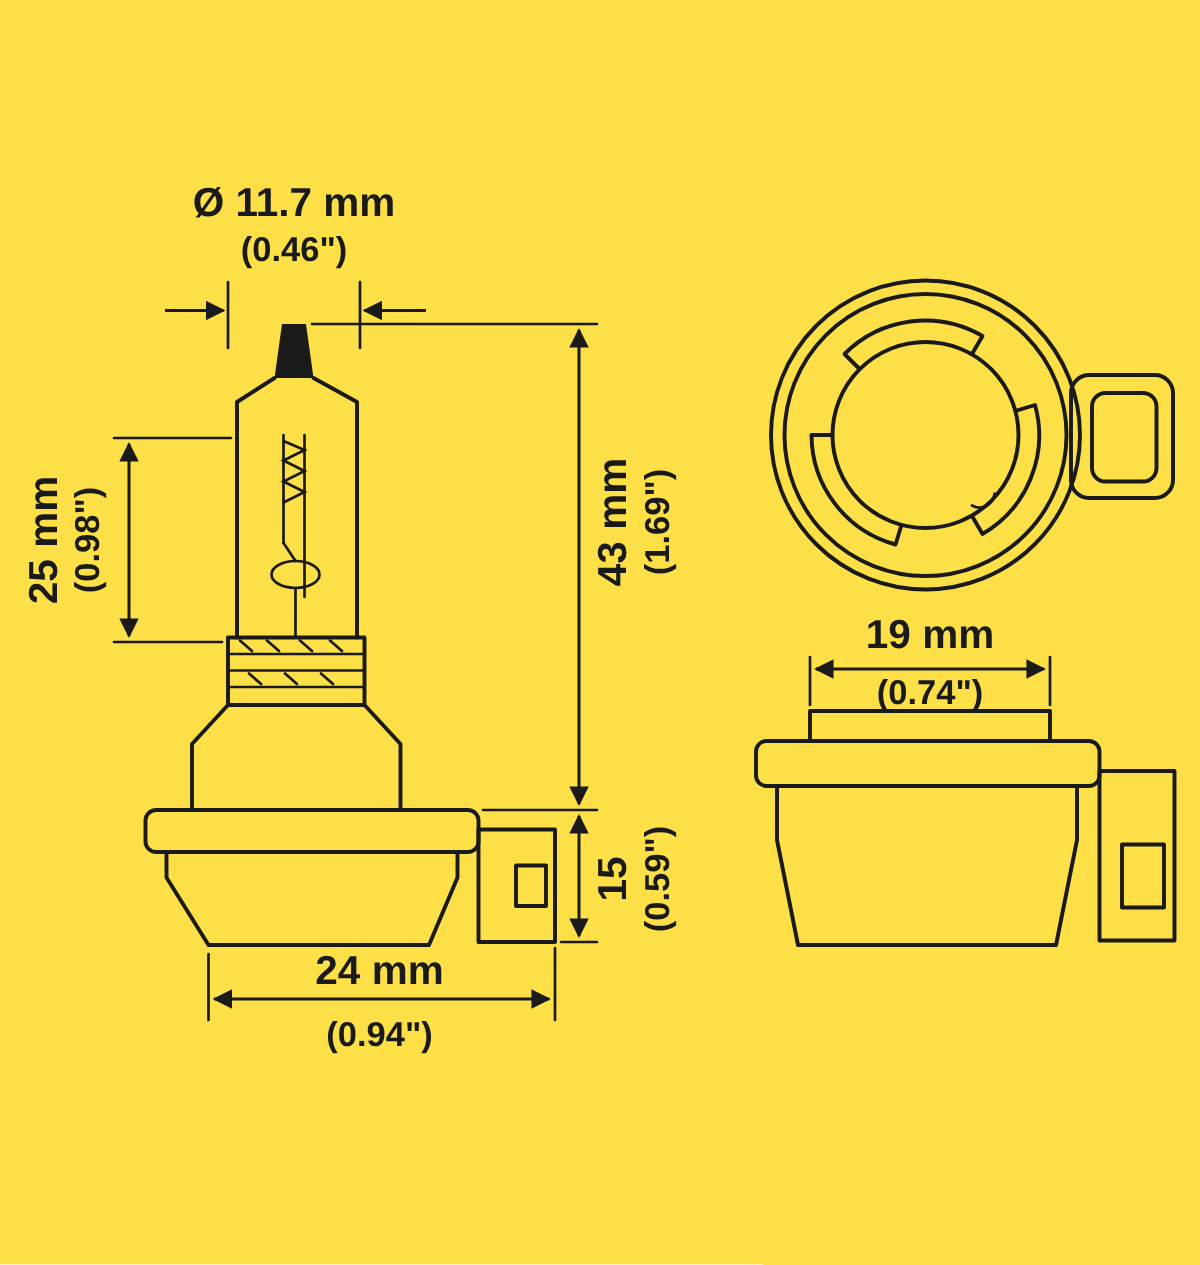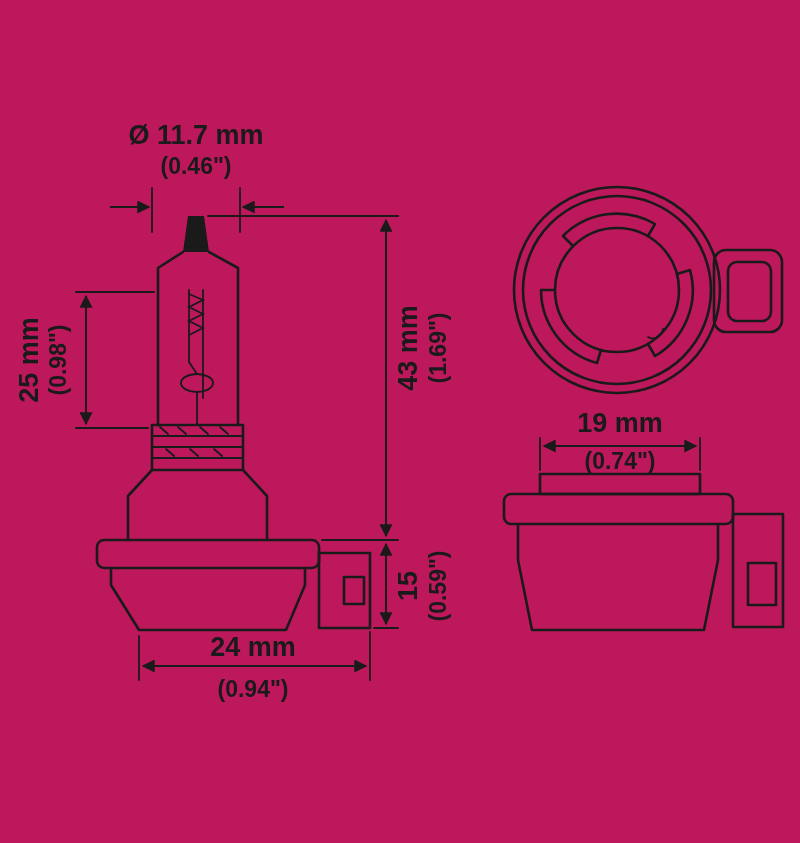--- a/index.html
+++ b/index.html
@@ -4,21 +4,21 @@
 <style>
   html, body {
     margin: 0;
     padding: 0;
     background: #ffffff;
   }
   .stage {
     position: relative;
     width: 800px;
     height: 843px;
-    background: #be185d;
+    background: #fde047;
     overflow: hidden;
   }
   svg {
     display: block;
   }
   .outline {
     fill: none;
     stroke: #1a1a1a;
     stroke-width: 2.6;
     stroke-linejoin: round;

